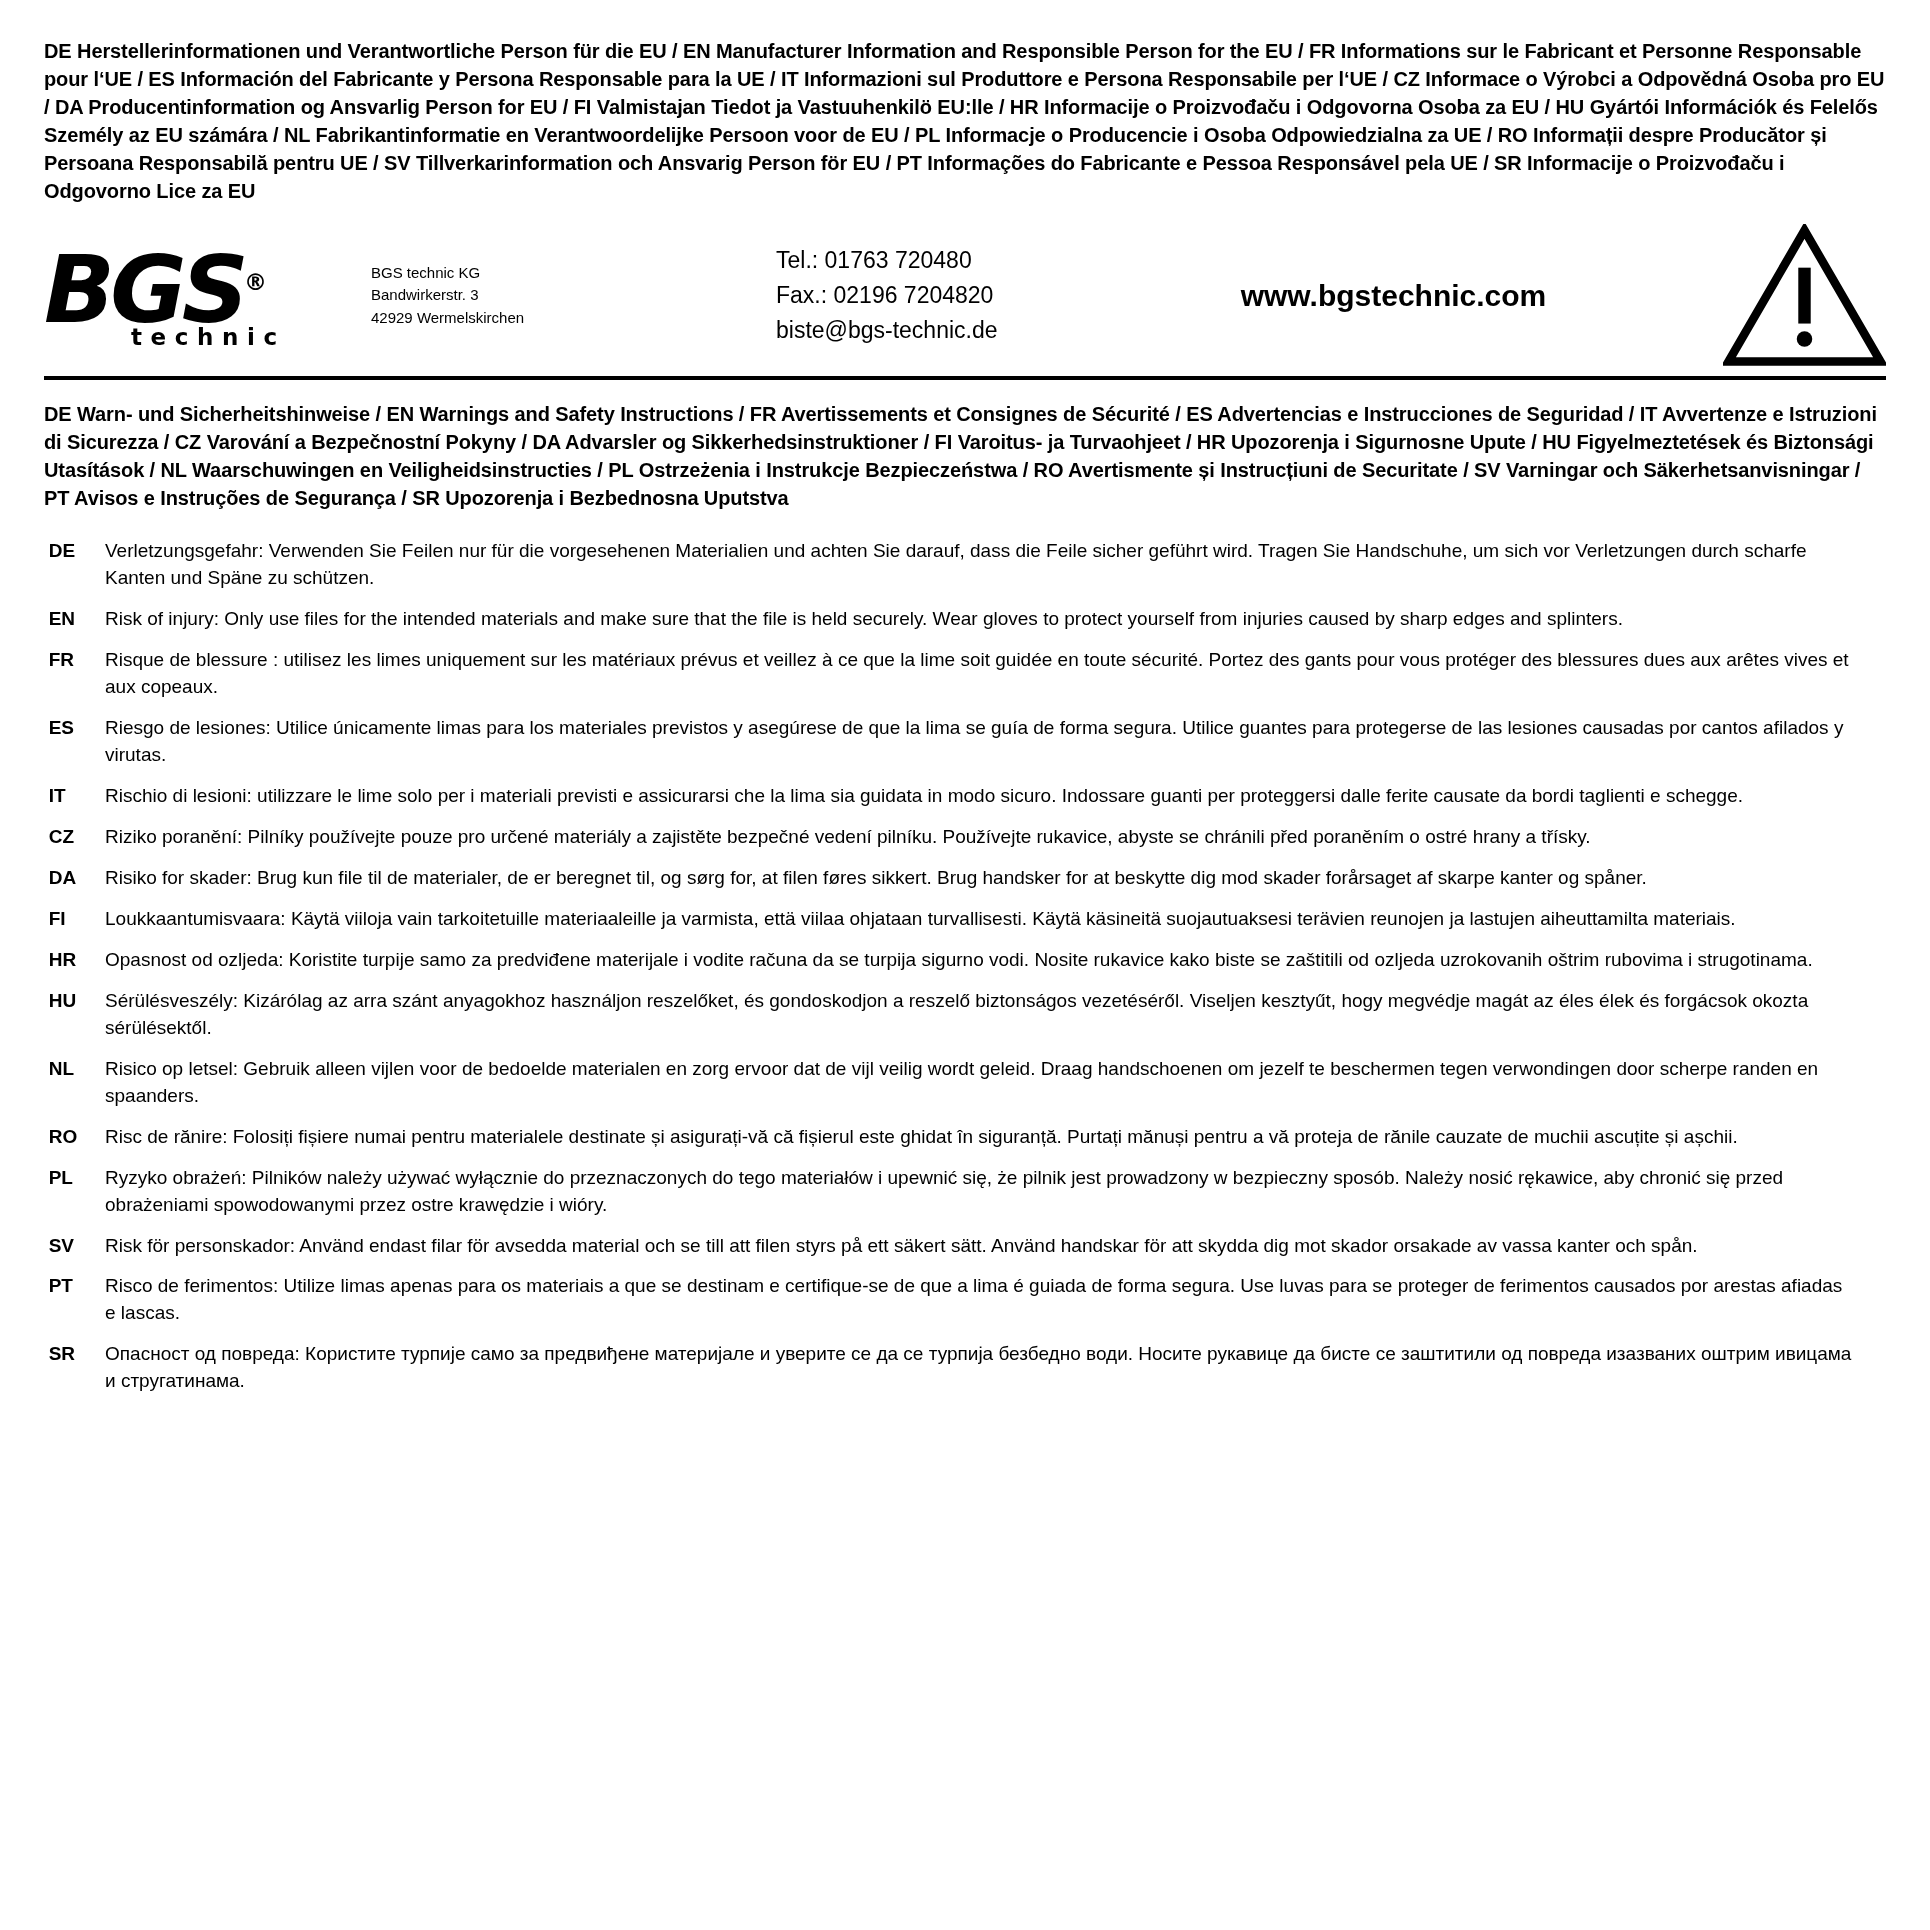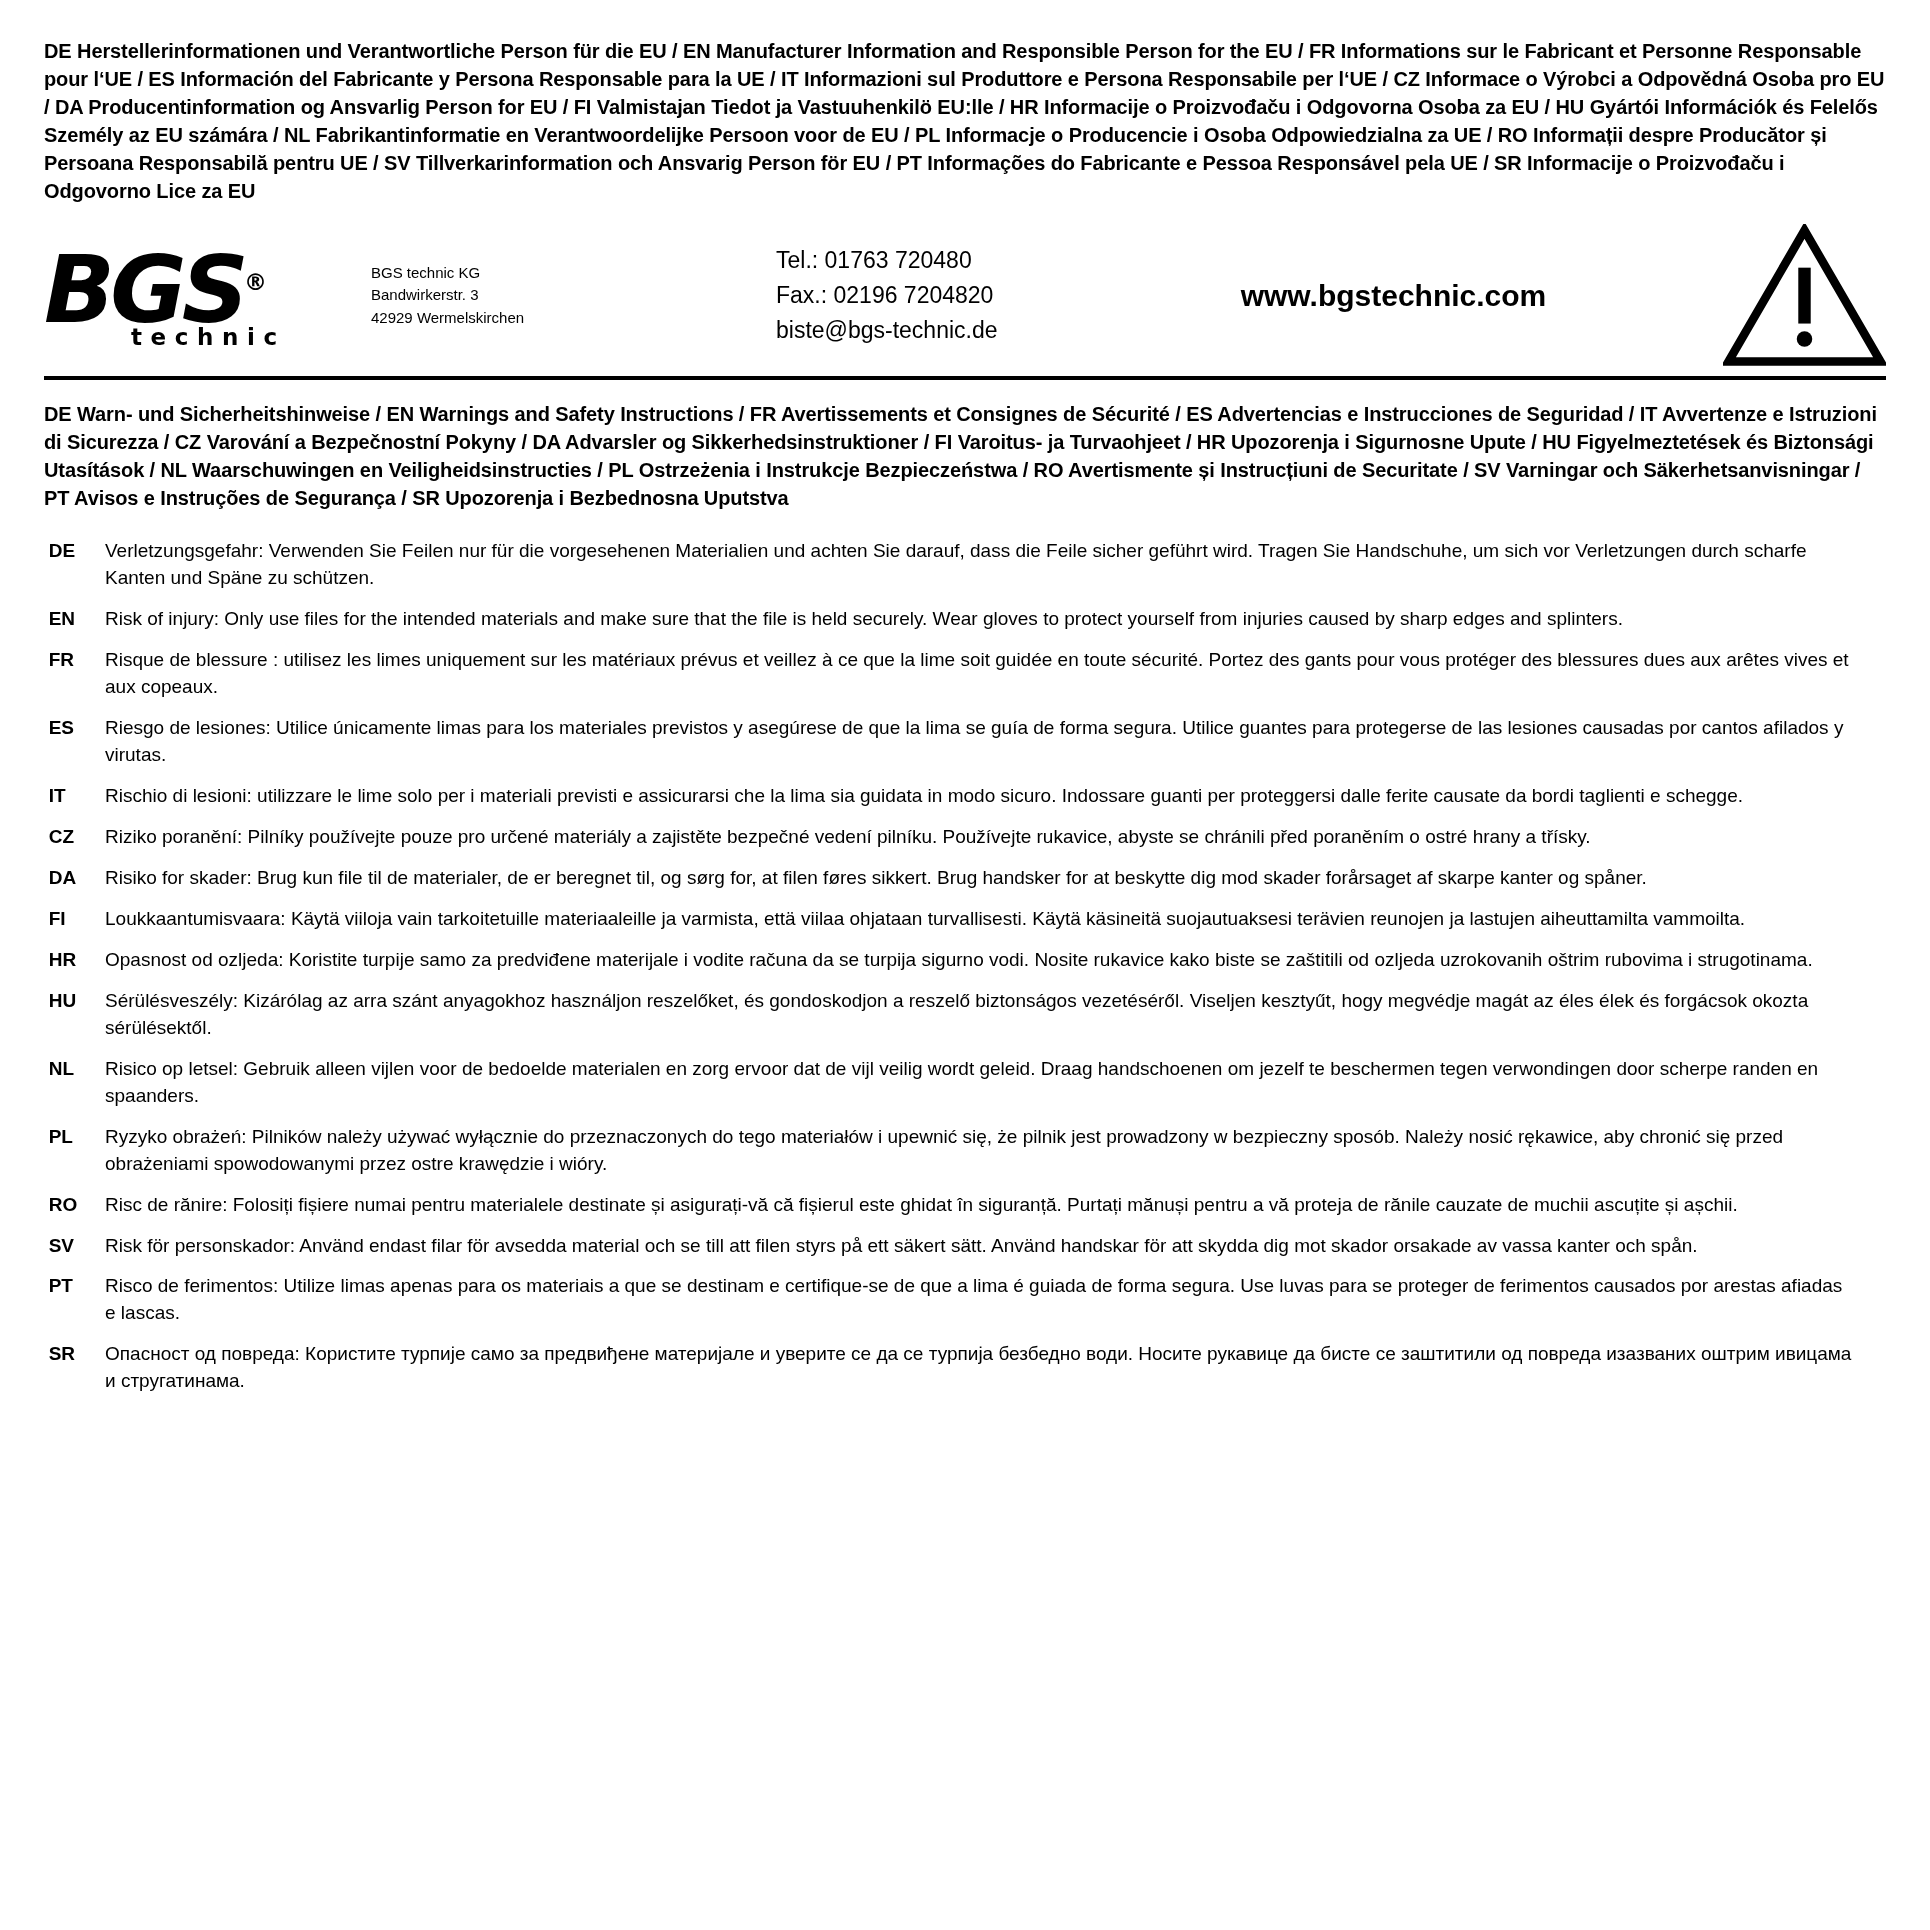--- a/index.html
+++ b/index.html
@@ -204,49 +204,49 @@
       <div class="lang-text">Riziko poranění: Pilníky používejte pouze pro určené materiály a zajistěte bezpečné vedení pilníku. Používejte rukavice, abyste se chránili před poraněním o ostré hrany a třísky.</div>
     </div>
 
     <div class="lang-row">
       <div class="lang-code">DA</div>
       <div class="lang-text">Risiko for skader: Brug kun file til de materialer, de er beregnet til, og sørg for, at filen føres sikkert. Brug handsker for at beskytte dig mod skader forårsaget af skarpe kanter og spåner.</div>
     </div>
 
     <div class="lang-row">
       <div class="lang-code">FI</div>
-      <div class="lang-text">Loukkaantumisvaara: Käytä viiloja vain tarkoitetuille materiaaleille ja varmista, että viilaa ohjataan turvallisesti. Käytä käsineitä suojautuaksesi terävien reunojen ja lastujen aiheuttamilta vammoilta.</div>
+      <div class="lang-text">Loukkaantumisvaara: Käytä viiloja vain tarkoitetuille materiaaleille ja varmista, että viilaa ohjataan turvallisesti. Käytä käsineitä suojautuaksesi terävien reunojen ja lastujen aiheuttamilta materiais.</div>
     </div>
 
     <div class="lang-row">
       <div class="lang-code">HR</div>
       <div class="lang-text">Opasnost od ozljeda: Koristite turpije samo za predviđene materijale i vodite računa da se turpija sigurno vodi. Nosite rukavice kako biste se zaštitili od ozljeda uzrokovanih oštrim rubovima i strugotinama.</div>
     </div>
 
     <div class="lang-row">
       <div class="lang-code">HU</div>
       <div class="lang-text">Sérülésveszély: Kizárólag az arra szánt anyagokhoz használjon reszelőket, és gondoskodjon a reszelő biztonságos vezetéséről. Viseljen kesztyűt, hogy megvédje magát az éles élek és forgácsok okozta sérülésektől.</div>
     </div>
 
     <div class="lang-row">
       <div class="lang-code">NL</div>
       <div class="lang-text">Risico op letsel: Gebruik alleen vijlen voor de bedoelde materialen en zorg ervoor dat de vijl veilig wordt geleid. Draag handschoenen om jezelf te beschermen tegen verwondingen door scherpe randen en spaanders.</div>
     </div>
 
     <div class="lang-row">
+      <div class="lang-code">RO</div>
+      <div class="lang-text">Risc de rănire: Folosiți fișiere numai pentru materialele destinate și asigurați-vă că fișierul este ghidat în siguranță. Purtați mănuși pentru a vă proteja de rănile cauzate de muchii ascuțite și așchii.</div>
+    </div>
+
+    <div class="lang-row">
       <div class="lang-code">PL</div>
       <div class="lang-text">Ryzyko obrażeń: Pilników należy używać wyłącznie do przeznaczonych do tego materiałów i upewnić się, że pilnik jest prowadzony w bezpieczny sposób. Należy nosić rękawice, aby chronić się przed obrażeniami spowodowanymi przez ostre krawędzie i wióry.</div>
     </div>
 
     <div class="lang-row">
-      <div class="lang-code">RO</div>
-      <div class="lang-text">Risc de rănire: Folosiți fișiere numai pentru materialele destinate și asigurați-vă că fișierul este ghidat în siguranță. Purtați mănuși pentru a vă proteja de rănile cauzate de muchii ascuțite și așchii.</div>
-    </div>
-
-    <div class="lang-row">
       <div class="lang-code">SV</div>
       <div class="lang-text">Risk för personskador: Använd endast filar för avsedda material och se till att filen styrs på ett säkert sätt. Använd handskar för att skydda dig mot skador orsakade av vassa kanter och spån.</div>
     </div>
 
     <div class="lang-row">
       <div class="lang-code">PT</div>
       <div class="lang-text">Risco de ferimentos: Utilize limas apenas para os materiais a que se destinam e certifique-se de que a lima é guiada de forma segura. Use luvas para se proteger de ferimentos causados por arestas afiadas e lascas.</div>
     </div>
 
     <div class="lang-row">

